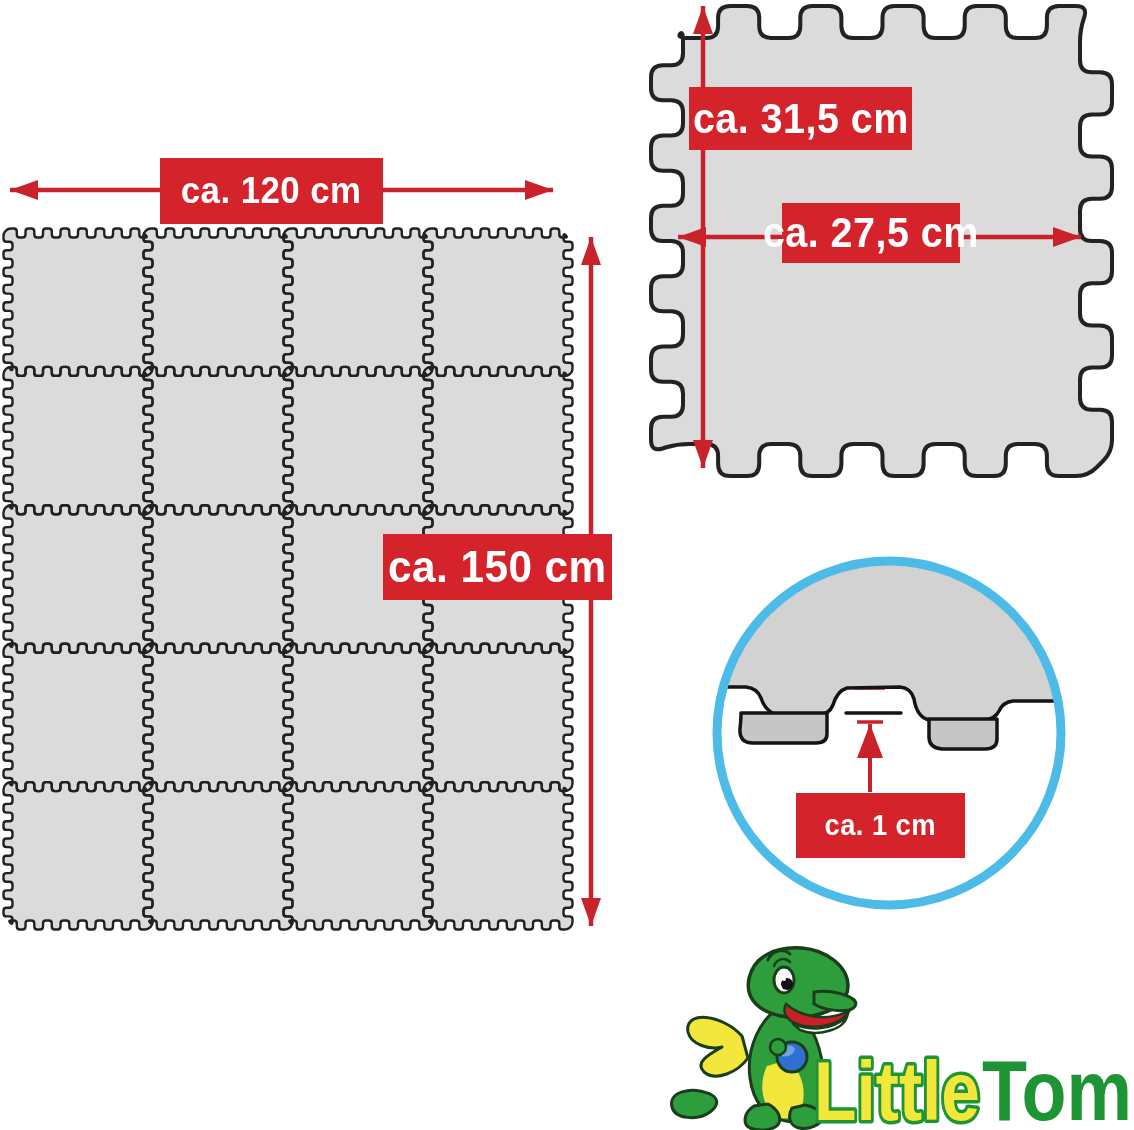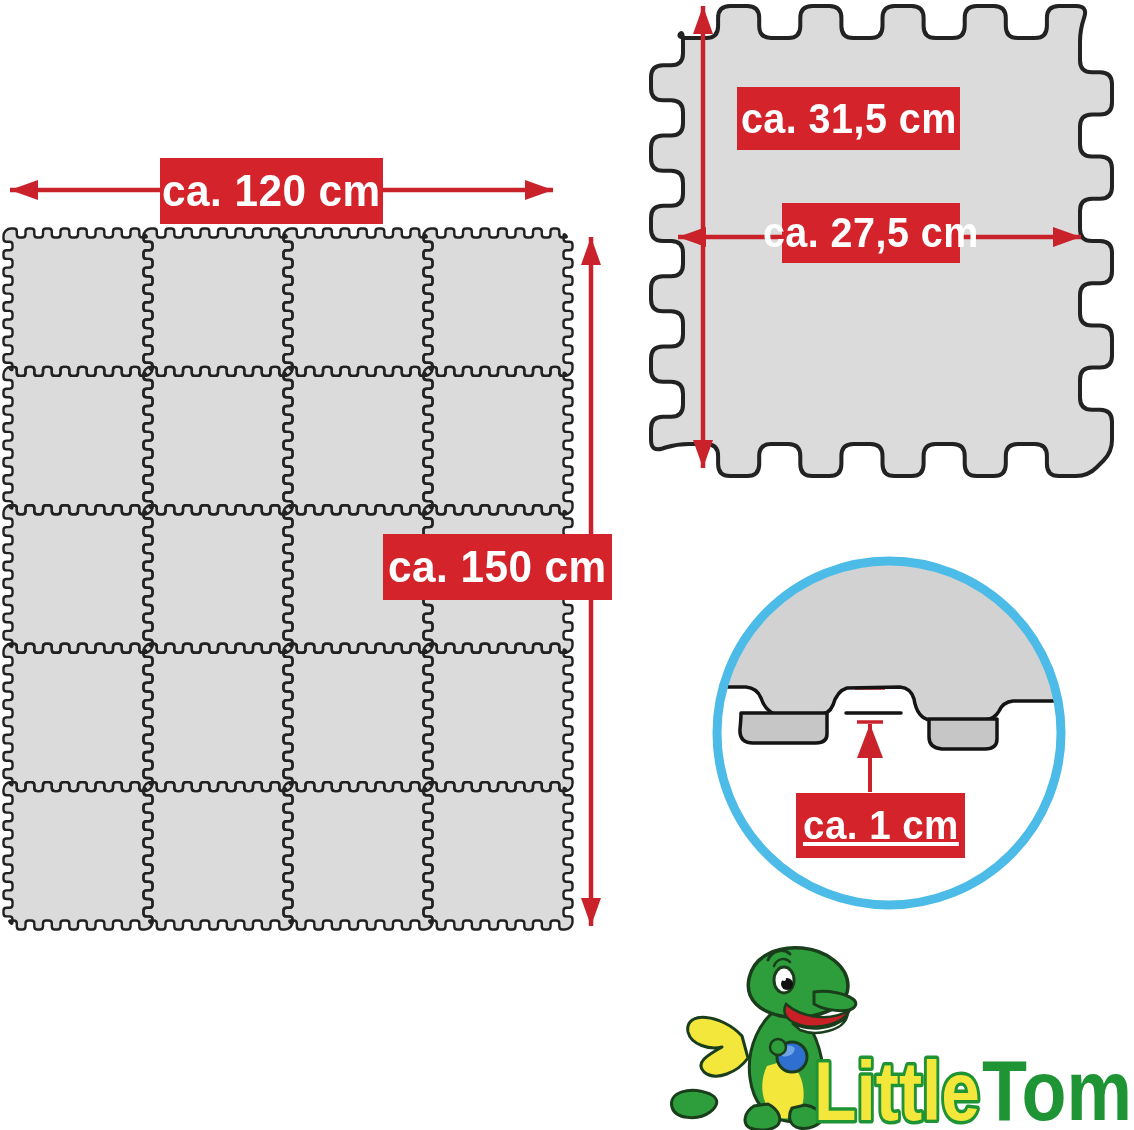--- a/index.html
+++ b/index.html
@@ -129,29 +129,29 @@
       <circle cx="120" cy="35" r="2" fill="#FFFFFF"></circle>
       <circle cx="128" cy="113" r="15" stroke-width="3" fill="#2F6FD0" stroke="#1A3D1C"></circle>
       <ellipse cx="123" cy="107" rx="8" ry="5" transform="rotate(-20 123 107)" fill="#6FA5E8"></ellipse>
       <circle cx="114" cy="103" r="8" stroke-width="2.5" fill="#2E9E3C" stroke="#1A3D1C"></circle>
     </g>
 
     <text x="814" y="1120" font-size="84" font-weight="bold" lengthAdjust="spacingAndGlyphs" textLength="166" paint-order="stroke" stroke-linejoin="round" stroke-width="7" fill="#F2E73A" stroke="#1F9434">Little</text>
     <text x="982" y="1120" font-size="86" font-weight="bold" lengthAdjust="spacingAndGlyphs" textLength="150" fill="#1F9434">Tom</text>
   </svg>
 
-  <div class="dim-label" style="left:160px;top:158px;width:223px;height:66px;font-size:45px;">
+  <div class="dim-label" style="left:160px;top:158px;width:223px;height:66px;font-size:37px;">
     <span>ca. 120 cm</span>
   </div>
   <div class="dim-label" style="left:383px;top:534px;width:229px;height:66px;font-size:45px;">
     <span>ca. 150 cm</span>
   </div>
-  <div class="dim-label" style="left:689px;top:87px;width:223px;height:63px;font-size:42px;margin-left:48px;">
+  <div class="dim-label" style="left:689px;top:87px;width:223px;height:63px;font-size:42px;">
     <span>ca. 31,5 cm</span>
   </div>
   <div class="dim-label" style="left:782px;top:203px;width:178px;height:60px;font-size:42px;">
     <span>ca. 27,5 cm</span>
   </div>
-  <div class="dim-label" style="left:796px;top:793px;width:169px;height:65px;font-size:41px;text-decoration:underline;">
+  <div class="dim-label" style="left:796px;top:793px;width:169px;height:65px;font-size:29px;">
     <span>ca. 1 cm</span>
   </div>
 
 </div>
 
 </body></html>

